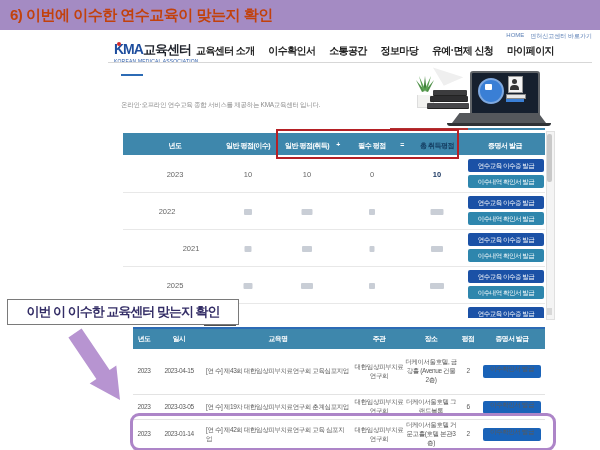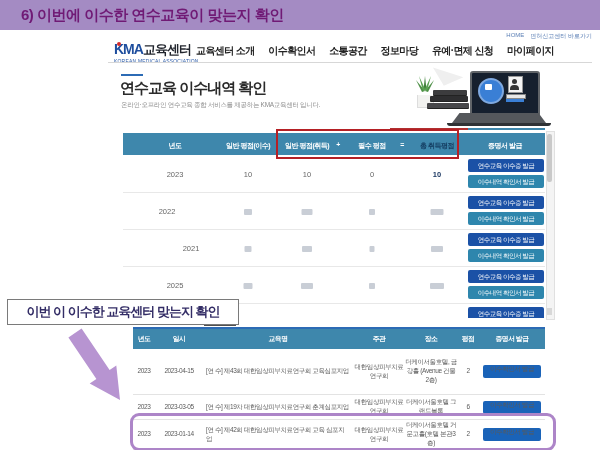--- a/index.html
+++ b/index.html
@@ -2,21 +2,21 @@
 <html><head>
 <meta charset="utf-8">
 <style>
   html,body{margin:0;padding:0;background:#fff;}
   .stage{position:relative;width:600px;height:450px;overflow:hidden;background:#fff;
          font-family:"Liberation Sans","DejaVu Sans",sans-serif;}
   .abs{position:absolute;}
 
   
   .slide-header{left:0;top:0;width:600px;height:30px;background:#a48bc3;}
-  .slide-title{left:10px;top:0;height:30px;line-height:30px;color:#701a75;font-size:15px;font-weight:bold;letter-spacing:-0.5px;margin-left:11px;}
+  .slide-title{left:10px;top:0;height:30px;line-height:30px;color:#c2410c;font-size:15px;font-weight:bold;letter-spacing:-0.5px;}
 
   
   .quick-links{right:8px;top:32px;font-size:6px;color:#5b7fb5;display:flex;gap:6px;}
   .quick-links span{cursor:pointer;}
 
   
   .logo{left:114px;top:41px;line-height:1;}
   .logo-kma{font-size:14px;font-weight:bold;color:#1e4e9e;letter-spacing:-1px;}
   .logo-m{position:relative;}
   .logo-m::after{content:'';position:absolute;left:3px;top:1px;width:4px;height:4px;border-radius:50%;background:#d22b2b;}
@@ -116,21 +116,20 @@
     <span class="nav-item">교육센터 소개</span>
     <span class="nav-item">이수확인서</span>
     <span class="nav-item">소통공간</span>
     <span class="nav-item">정보마당</span>
     <span class="nav-item">유예·면제 신청</span>
     <span class="nav-item">마이페이지</span>
   </div>
   <div class="abs nav-divider"></div>
 
   <div class="abs title-bar"></div>
-  <div class="abs page-title">연수교육 이수내역 확인</div>
   <div class="abs page-subtitle">온라인·오프라인 연수교육 종합 서비스를 제공하는 KMA교육센터 입니다.</div>
 
   <div class="abs deco-chevron"></div>
   <svg class="abs plant-leaves" width="24" height="20" viewBox="0 0 24 20">
     <polygon points="12,0 13.5,14 10.5,14" fill="#3f7d3a"></polygon>
     <polygon points="3,4 12,15 9,16" fill="#4c8f45"></polygon>
     <polygon points="21,4 12,15 15,16" fill="#4c8f45"></polygon>
     <polygon points="6,0 12.5,14 10,15" fill="#5aa152"></polygon>
     <polygon points="18,0 11.5,14 14,15" fill="#5aa152"></polygon>
   </svg>

